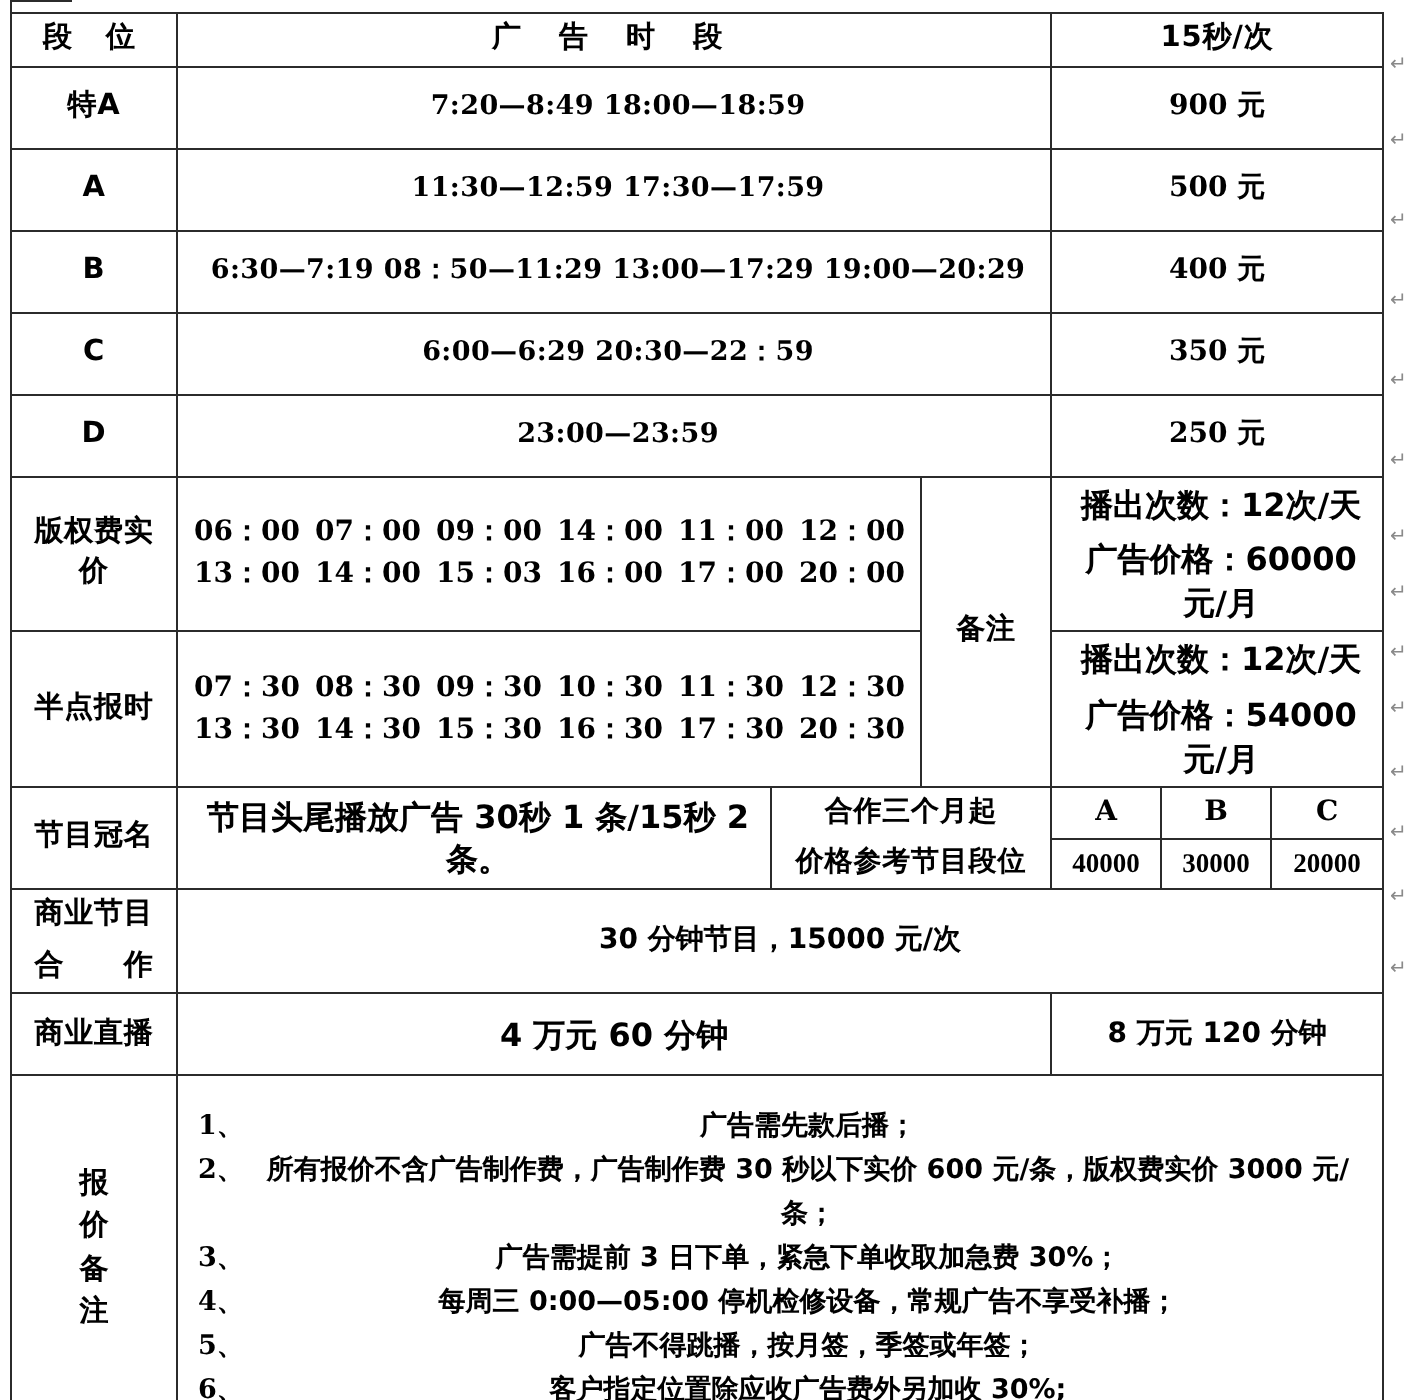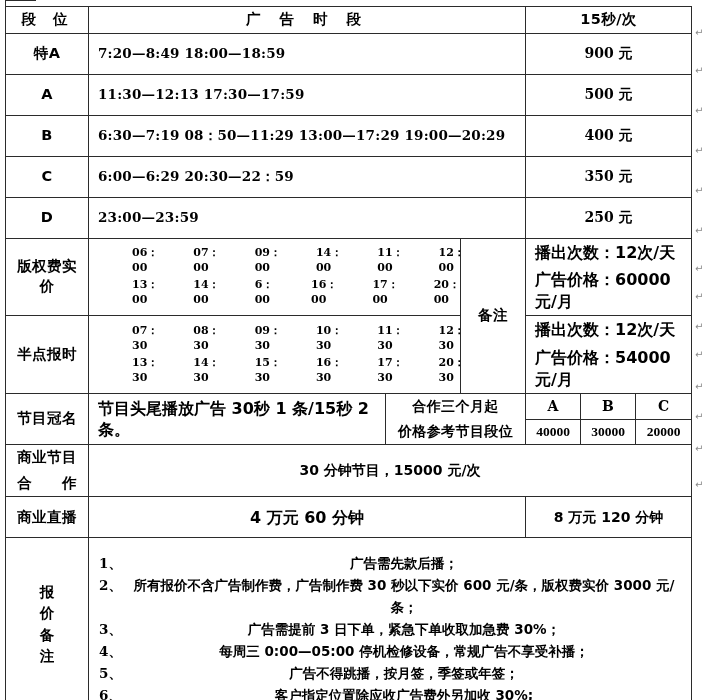--- a/index.html
+++ b/index.html
@@ -40,21 +40,21 @@
     vertical-align: middle;
     line-height: 1.35;
   }
 
   
   .c {
     display: block;
     padding: 3px 5px;
   }
   .ctr   { text-align: center; }
-  .lft   { text-align: left; padding-left: 9px; }
+  .lft   { text-align: center; padding-left: 9px; }
 
   
   .lbl {
     font-weight: bold;
     font-size: 14.5px;
     letter-spacing: 0.4px;
     text-align: center;
   }
   .lbl-wide { letter-spacing: 6px; padding-left: 6px; }
   .hdr-wide { letter-spacing: 7px; }
@@ -86,23 +86,22 @@
   .chime-row {
     display: flex;
     justify-content: flex-start;
     padding: 1px 0 1px 8px;
   }
   .chime-row span {
     display: inline-block;
     width: 63px;
     font-family: "DejaVu Serif", "Liberation Serif", serif;
     font-weight: bold;
-    font-size: 11px;
+    font-size: 14px;
     text-align: left;
-    margin-left: 35px;
   }
 
   
   .vstack {
     display: flex;
     flex-direction: column;
     align-items: center;
     justify-content: center;
     font-weight: bold;
     font-size: 14.5px;
@@ -207,21 +206,21 @@
         <td colspan="3">
           <span class="c ctr price">900 元</span>
         </td>
       </tr>
 
       <tr>
         <td style="height:40px">
           <span class="c ctr lbl">A</span>
         </td>
         <td colspan="3">
-          <span class="c lft times">11:30—12:13   17:30—17:59</span>
+          <span class="c lft times">11:30—12:59   17:30—17:59</span>
         </td>
         <td colspan="3">
           <span class="c ctr price">500 元</span>
         </td>
       </tr>
 
       <tr>
         <td style="height:40px">
           <span class="c ctr lbl">B</span>
         </td>
@@ -266,21 +265,21 @@
             <span>06：00</span>
             <span>07：00</span>
             <span>09：00</span>
             <span>14：00</span>
             <span>11：00</span>
             <span>12：00</span>
           </div>
           <div class="chime-row">
             <span>13：00</span>
             <span>14：00</span>
-            <span>6：00</span>
+            <span>15：03</span>
             <span>16：00</span>
             <span>17：00</span>
             <span>20：00</span>
           </div>
         </td>
         <td rowspan="2">
           <span class="c ctr lbl">备注</span>
         </td>
         <td colspan="3">
           <span class="c lft mixed">播出次数：12次/天</span>

